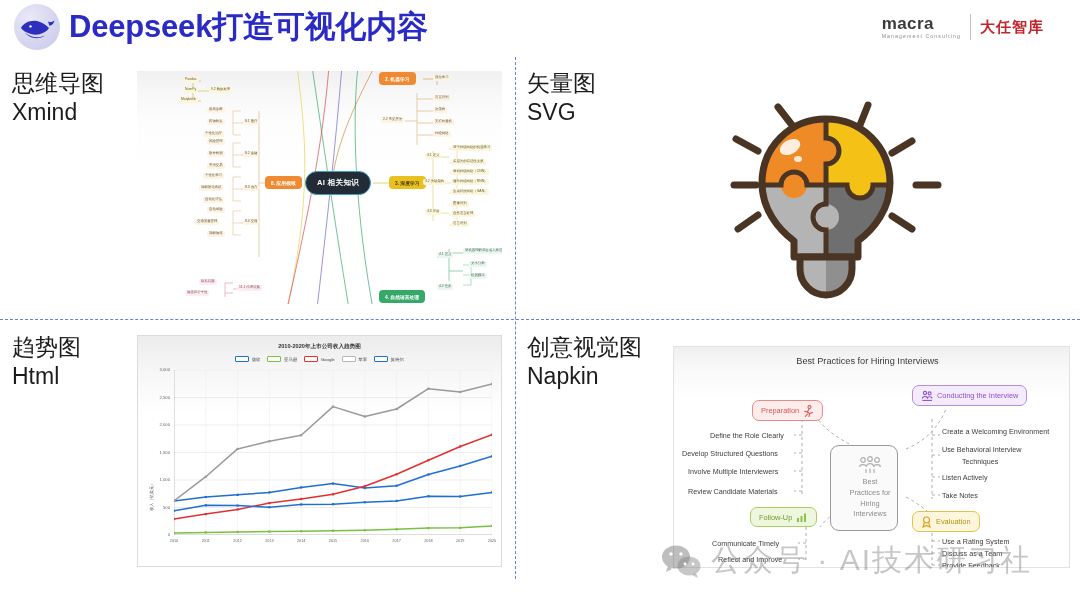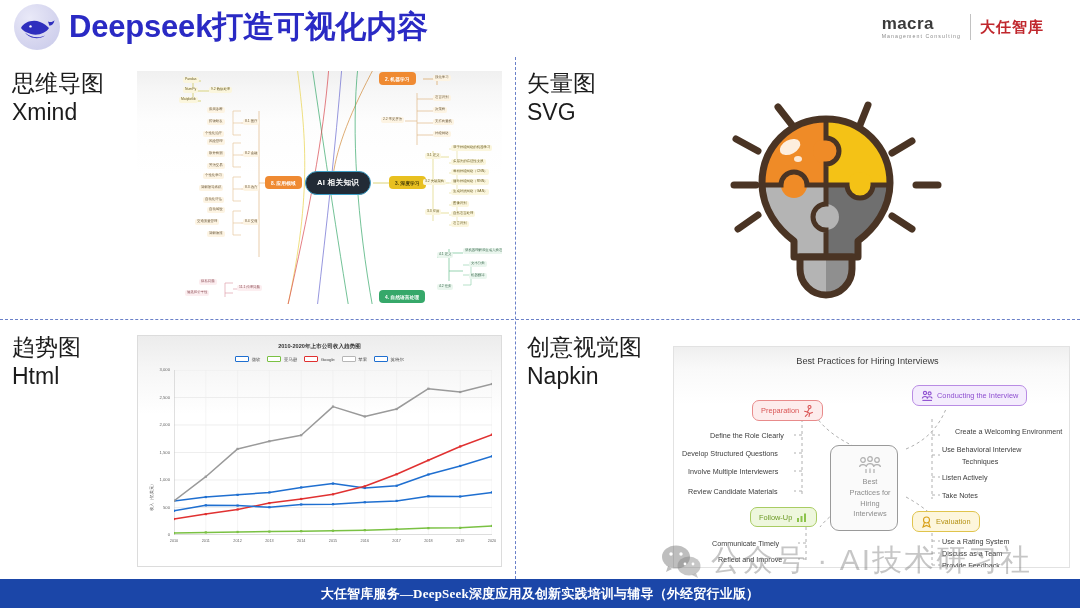--- a/index.html
+++ b/index.html
@@ -504,21 +504,21 @@
             <g stroke="#8e4fd0" stroke-width="1.1" fill="none">
               <circle cx="4" cy="3" r="1.6"></circle>
                 <path d="M1.4 8.6 C1.4 5.8, 6.6 5.8, 6.6 8.6"></path>
               <circle cx="8.6" cy="3.4" r="1.5"></circle>
                 <path d="M6.2 8.6 C6.2 6.1, 11 6.1, 11 8.6"></path>
               <path d="M1.4 10.4 L11 10.4"></path>
             </g>
           </svg>
           <span>Conducting the Interview</span>
         </div>
-        <div class="nk-item" style="left:281px; top:80px;">Create a Welcoming Environment</div>
+        <div class="nk-item" style="left:268px; top:80px;">Create a Welcoming Environment</div>
         <div class="nk-item" style="left:268px; top:98px;">Use Behavioral Interview</div>
         <div class="nk-item" style="left:288px; top:110px;">Techniques</div>
         <div class="nk-item" style="left:268px; top:126px;">Listen Actively</div>
         <div class="nk-item" style="left:268px; top:144px;">Take Notes</div>
 
         <div class="nk-pill green" style="left:76px; top:160px;">
           <span>Follow-Up</span>
           <svg width="12" height="11" viewBox="0 0 12 11">
             <g fill="#8bc34a">
               <rect x="1" y="6" width="2" height="4"></rect>
@@ -553,16 +553,13 @@
       <circle cx="11" cy="10" r="1.7" fill="#fff"></circle>
         <circle cx="21" cy="10" r="1.7" fill="#fff"></circle>
       <ellipse cx="29" cy="22" rx="11.5" ry="9.5" fill="rgba(130,130,130,0.45)"></ellipse>
       <path d="M36 29 L38 34 L32 31 Z" fill="rgba(130,130,130,0.45)"></path>
       <circle cx="25" cy="20" r="1.4" fill="#fff"></circle>
         <circle cx="33" cy="20" r="1.4" fill="#fff"></circle>
     </svg>
     <span>公众号 · AI技术研习社</span>
   </div>
 
-  <div id="footer">
-    <div id="footer-text">大任智库服务—DeepSeek深度应用及创新实践培训与辅导（外经贸行业版）</div>
-  </div>
 </div>
 
 </body></html>

